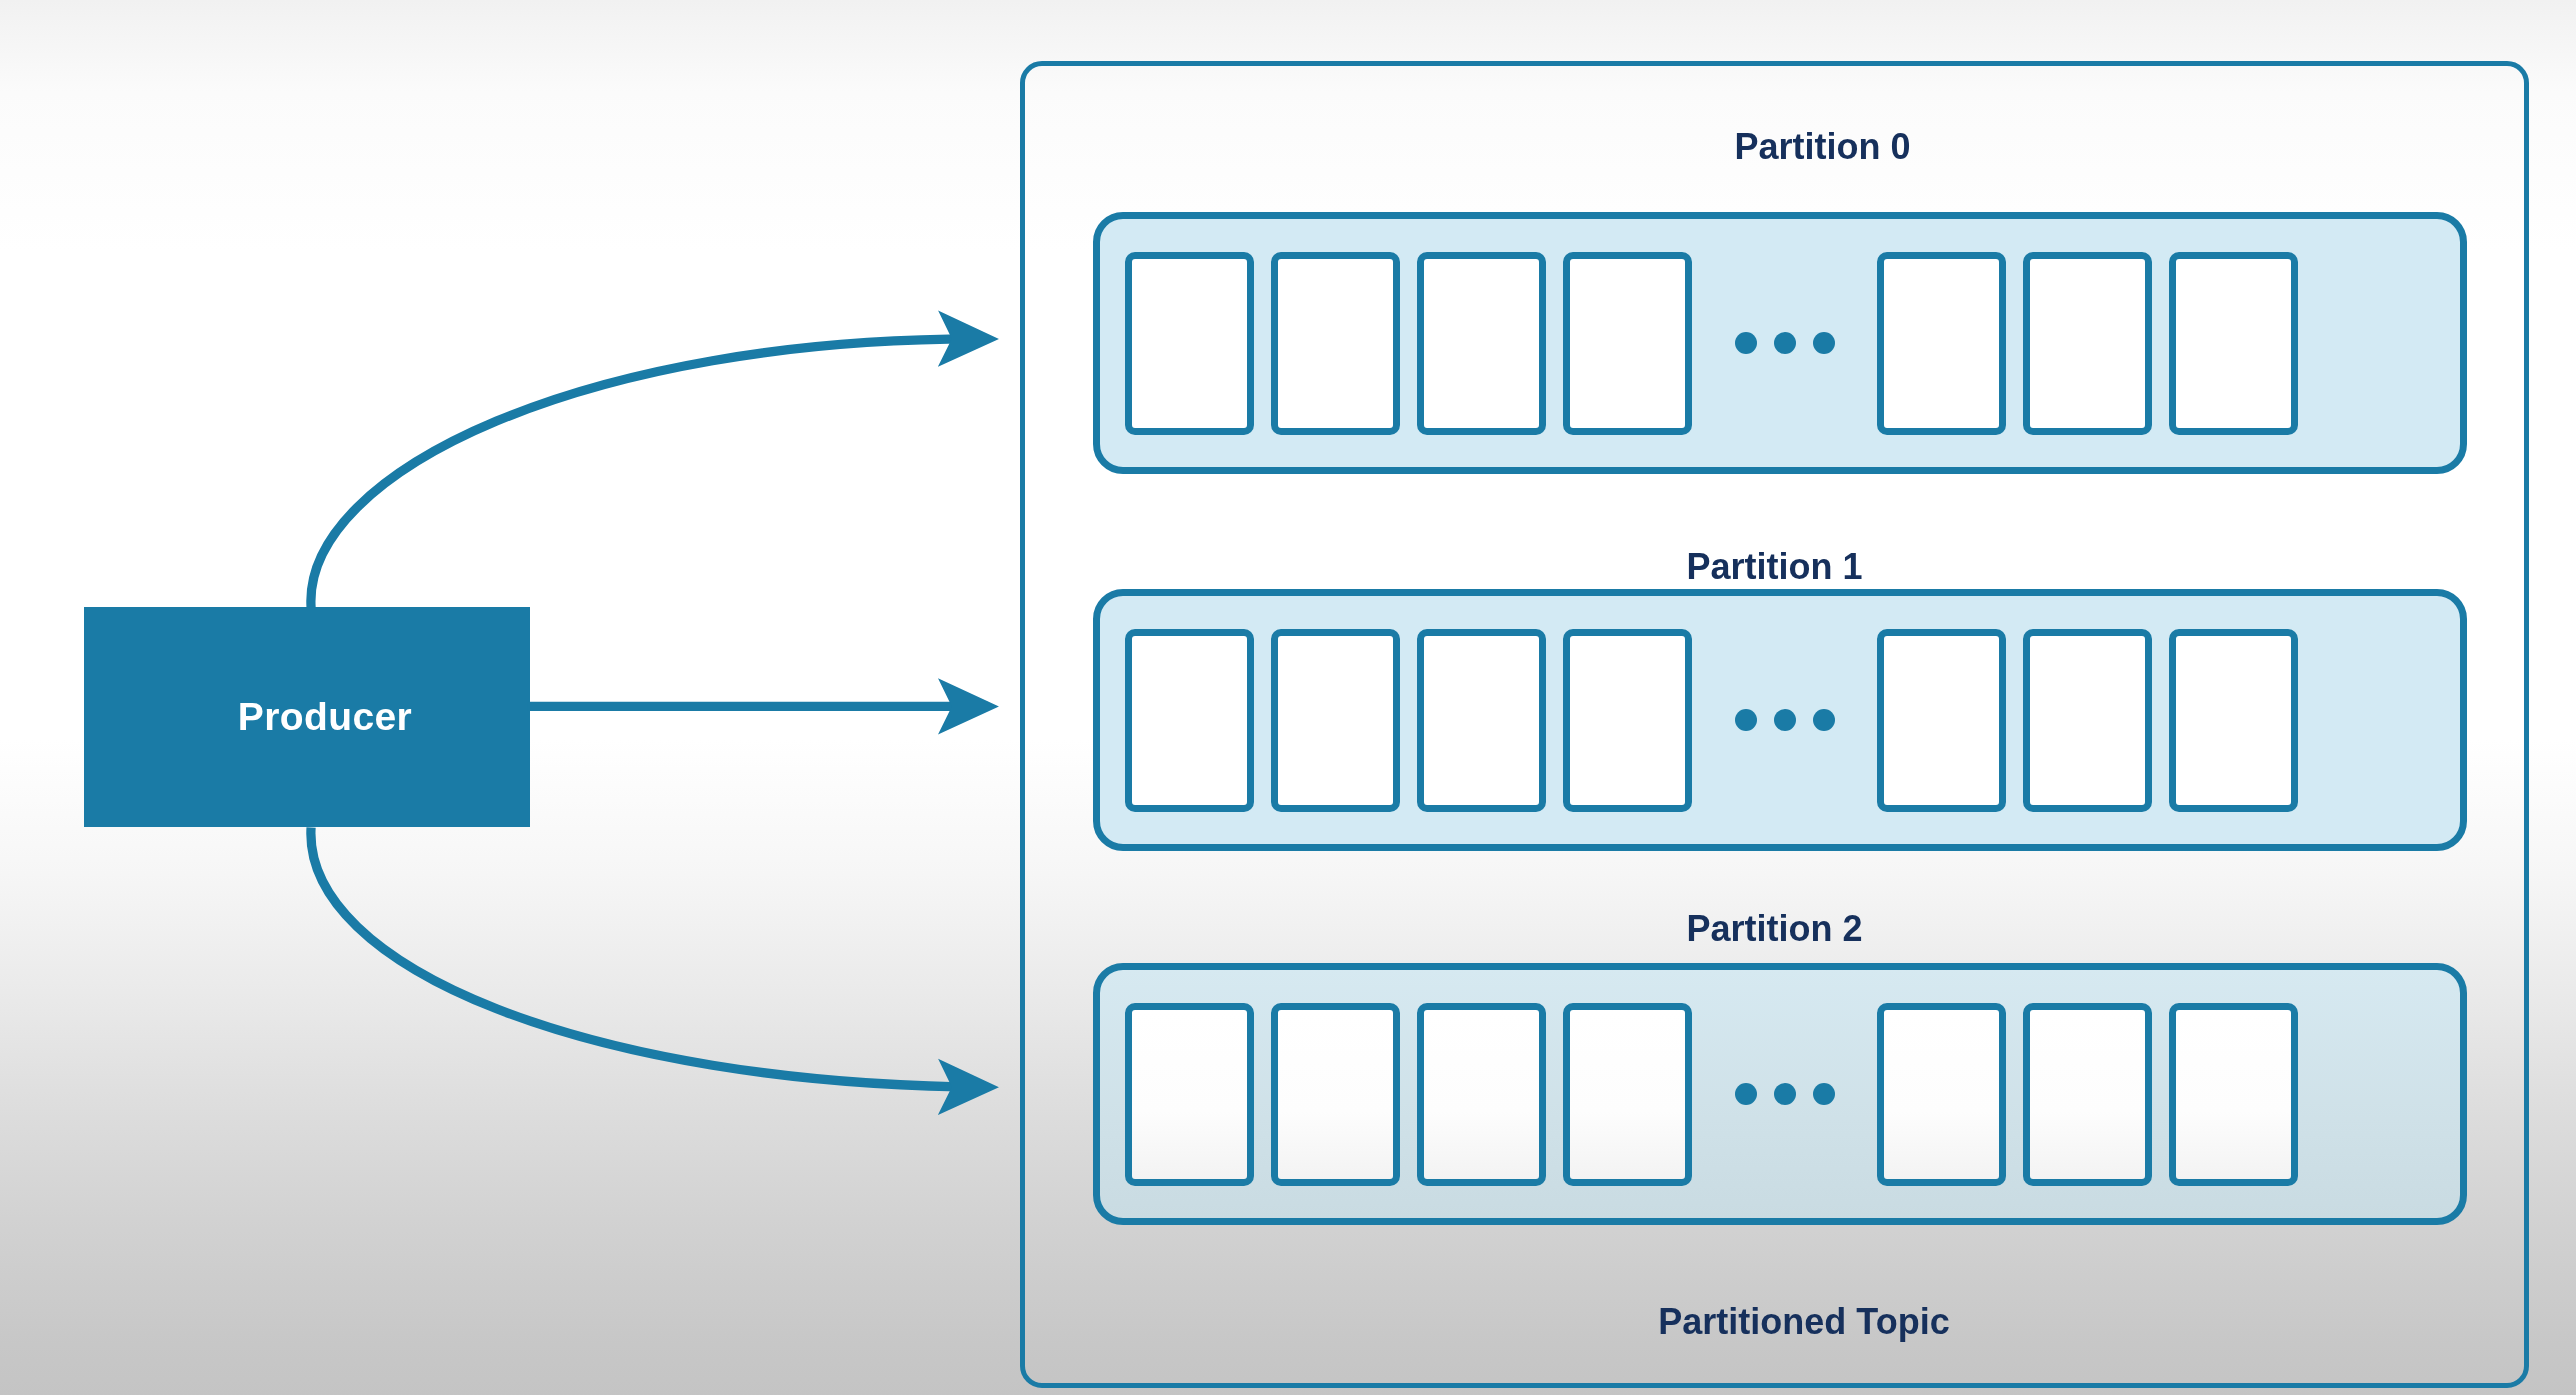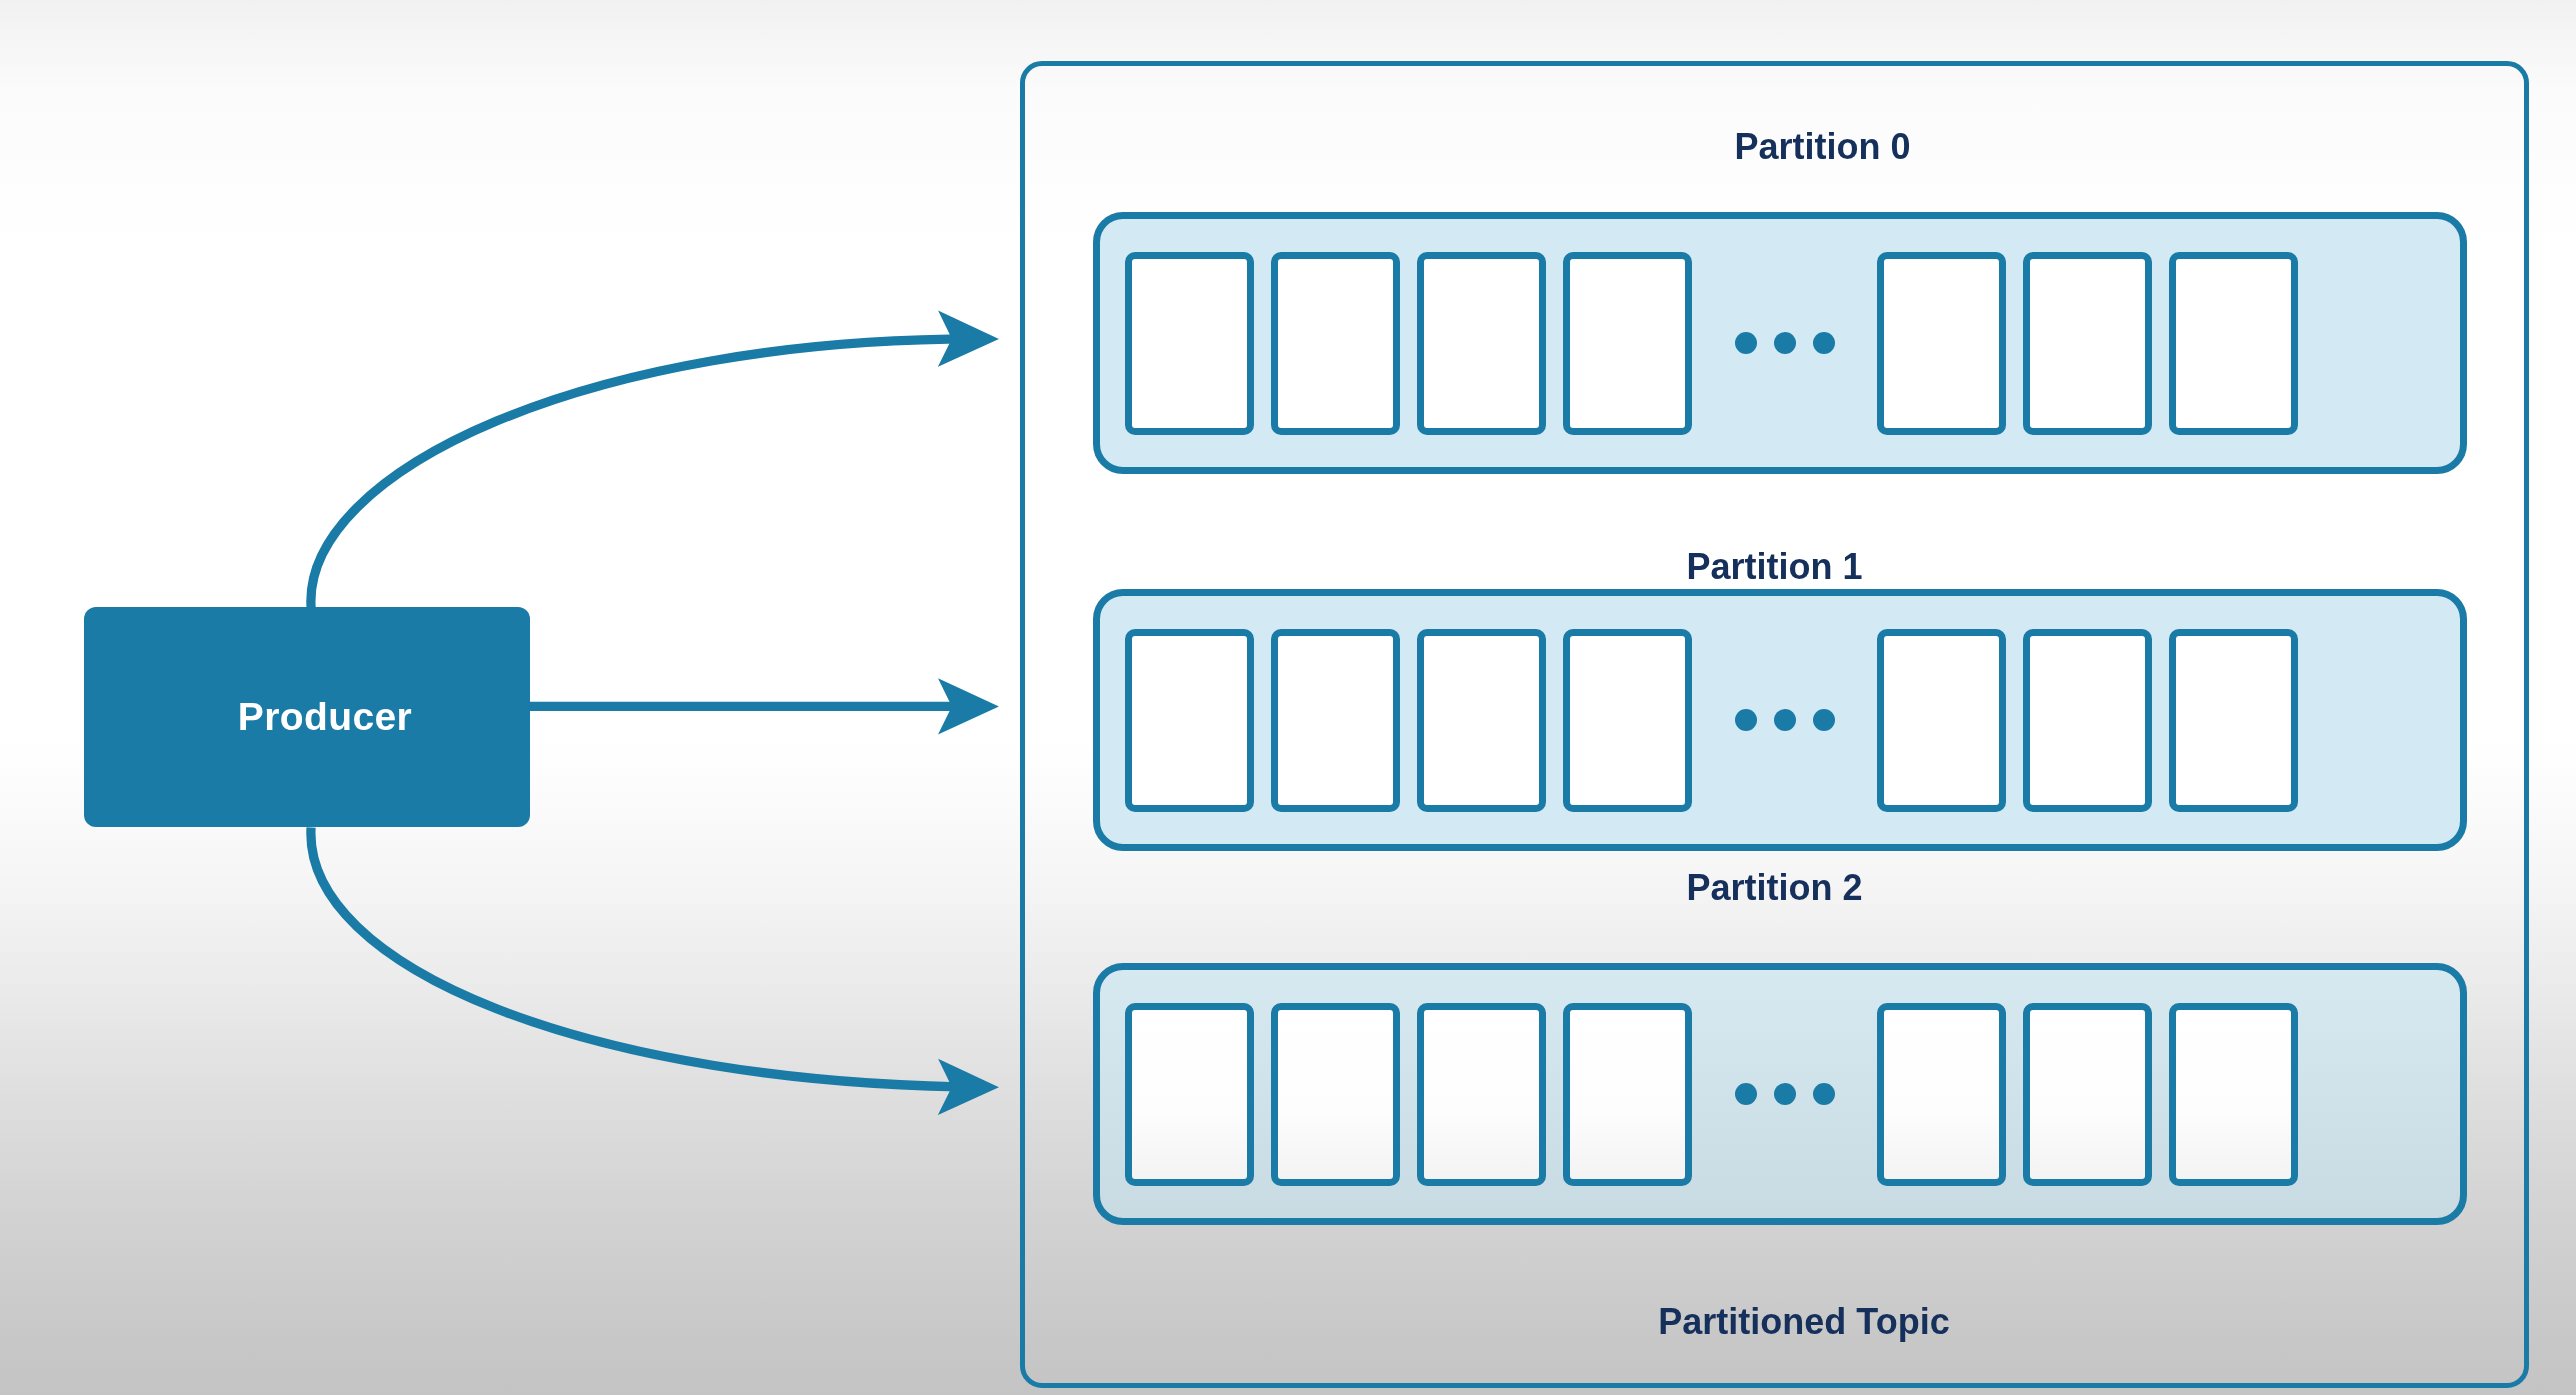--- a/index.html
+++ b/index.html
@@ -30,21 +30,21 @@
   }
 
   
   .producer-box {
     position: absolute;
     left: 84px;
     top: 607px;
     width: 446px;
     height: 220px;
     background: #1a7ba6;
-    border-radius: 12px;
+    border-radius: 0;
     display: flex;
     align-items: center;
     justify-content: center;
     box-sizing: border-box;
     padding-left: 36px;
   }
   .producer-label {
     color: #ffffff;
     font-size: 39px;
     font-weight: bold;
@@ -199,21 +199,21 @@
     <div class="ellipsis">
       <span class="dot"></span>
         <span class="dot"></span>
         <span class="dot"></span>
     </div>
     <div class="msg-box"></div>
     <div class="msg-box"></div>
     <div class="msg-box"></div>
   </div>
 
-  <div class="partition-label" style="top:867px;">Partition 2</div>
+  <div class="partition-label" style="top:908px;">Partition 2</div>
   <div class="partition-bar shaded" style="top:963px;">
     <div class="msg-box"></div>
     <div class="msg-box"></div>
     <div class="msg-box"></div>
     <div class="msg-box"></div>
     <div class="ellipsis">
       <span class="dot"></span>
         <span class="dot"></span>
         <span class="dot"></span>
     </div>

